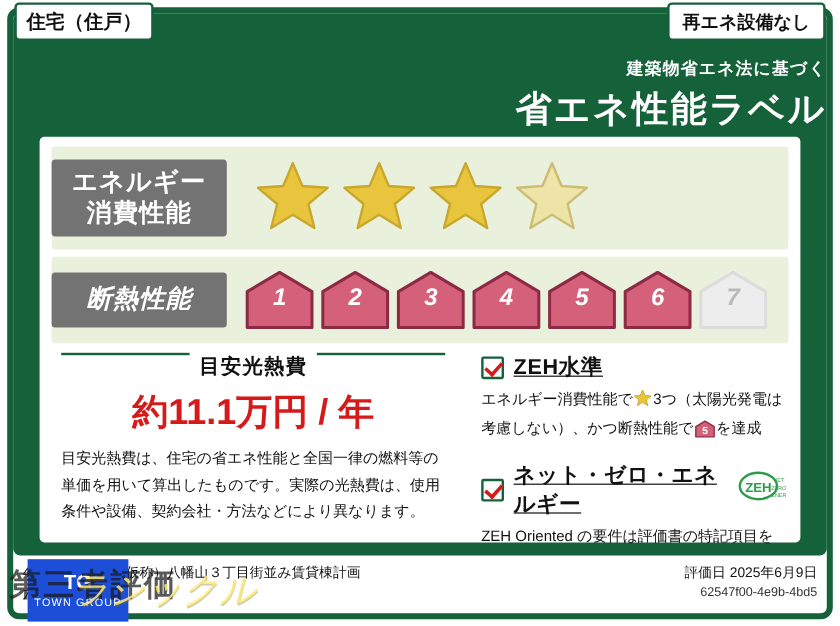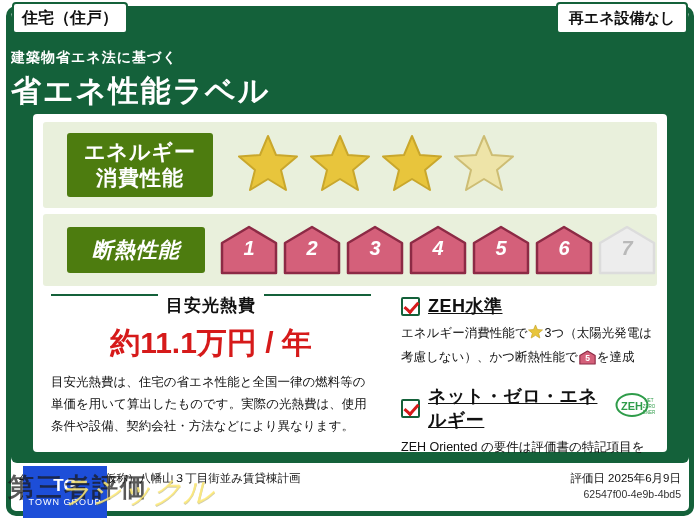--- a/index.html
+++ b/index.html
@@ -58,21 +58,21 @@
     left:11px;top:11px;
     width:678px;height:452px;
     background:#14613a;
     border-radius:6px;
     box-sizing:border-box;
     overflow:hidden;
   }
   .title-wrap{
     position:absolute;
     left:0;top:38px;width:678px;
-    text-align:left;
+    text-align:right;
     color:#ffffff;
   }
   .title-sub{
     font-size:14px;
     letter-spacing:1px;
     margin-bottom:4px;
     font-weight:700;
   }
   .title-main{
     font-size:30px;
@@ -100,22 +100,22 @@
   .row-insul{
     position:absolute;
     left:10px;top:100px;
     width:614px;height:72px;
     background:#e9f0dc;
     border-radius:3px;
     display:flex;align-items:center;font-style:italic;
   }
   .chip{
     width:146px;
-    margin-left:24px;
-    background:#4d7c0f;
+    margin-left:0;
+    background:#737373;
     color:#ffffff;
     border-radius:3px;
     text-align:center;
     font-weight:700;
     font-size:21px;
     line-height:1.25;
     padding:6px 0;
     letter-spacing:1px;
   }
   .chip.one-line{ padding:10px 0; }

